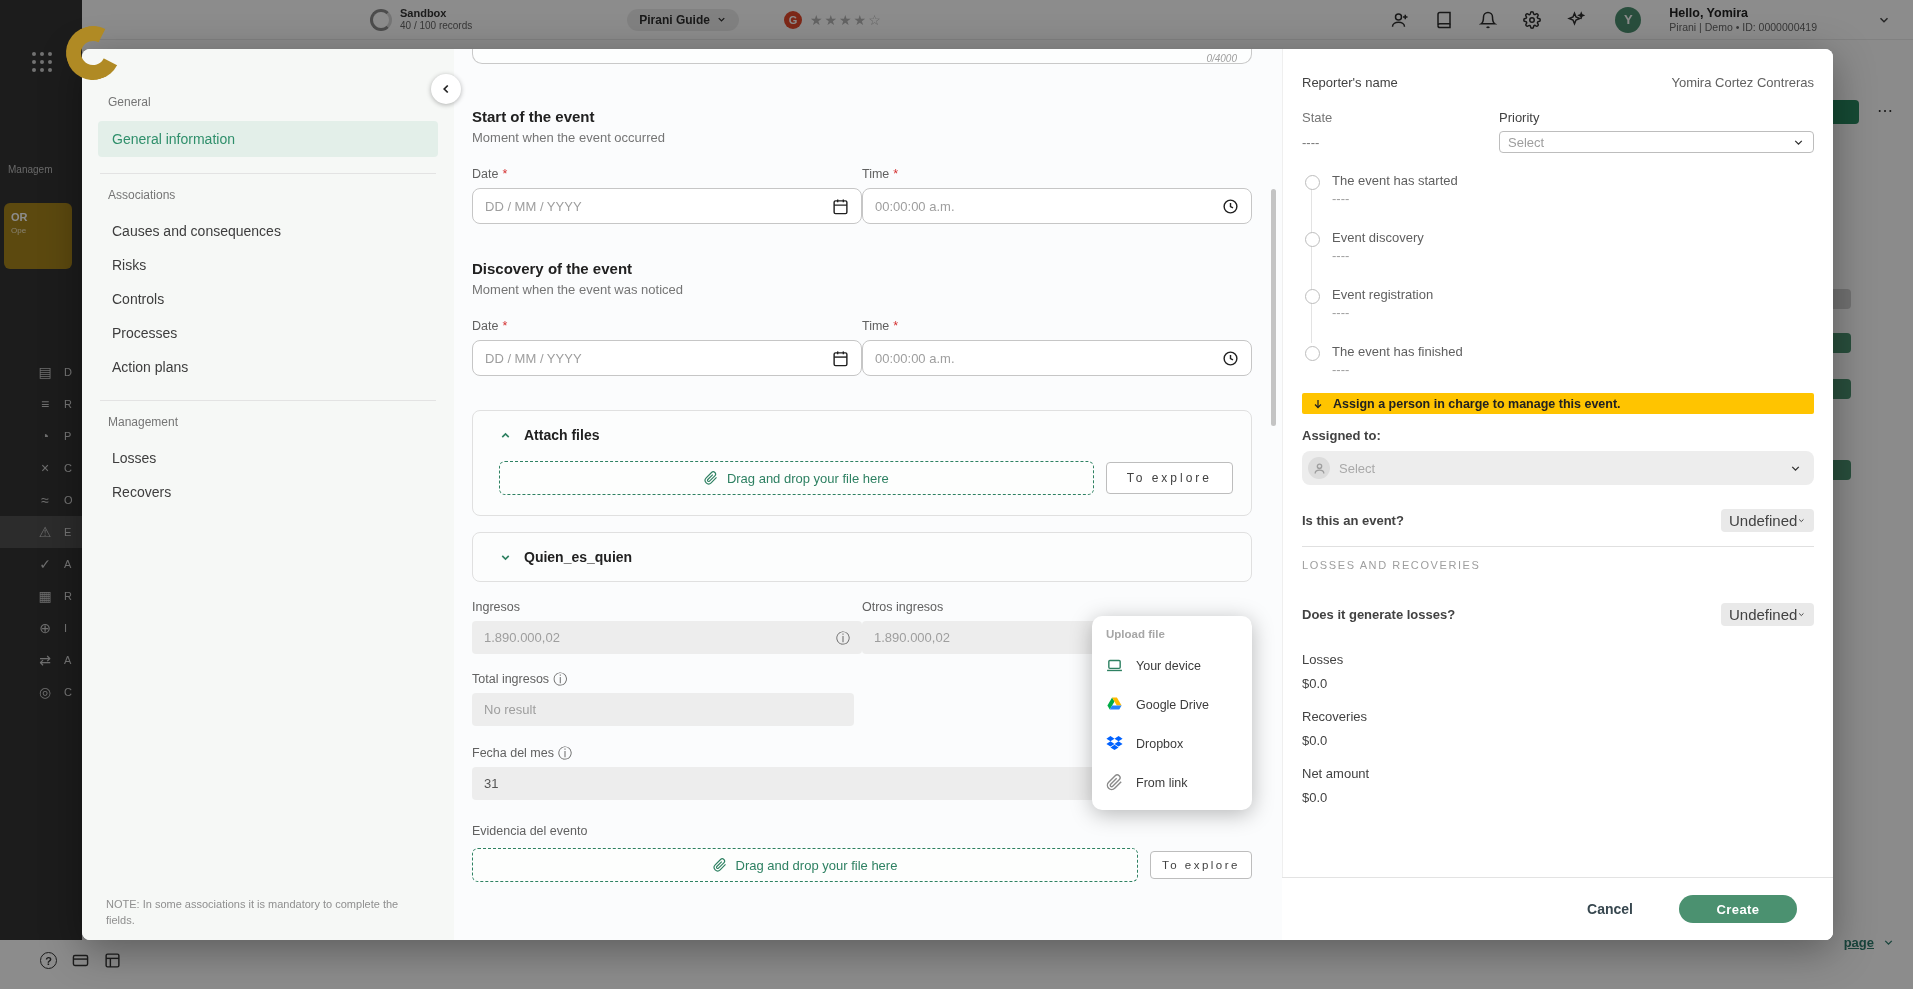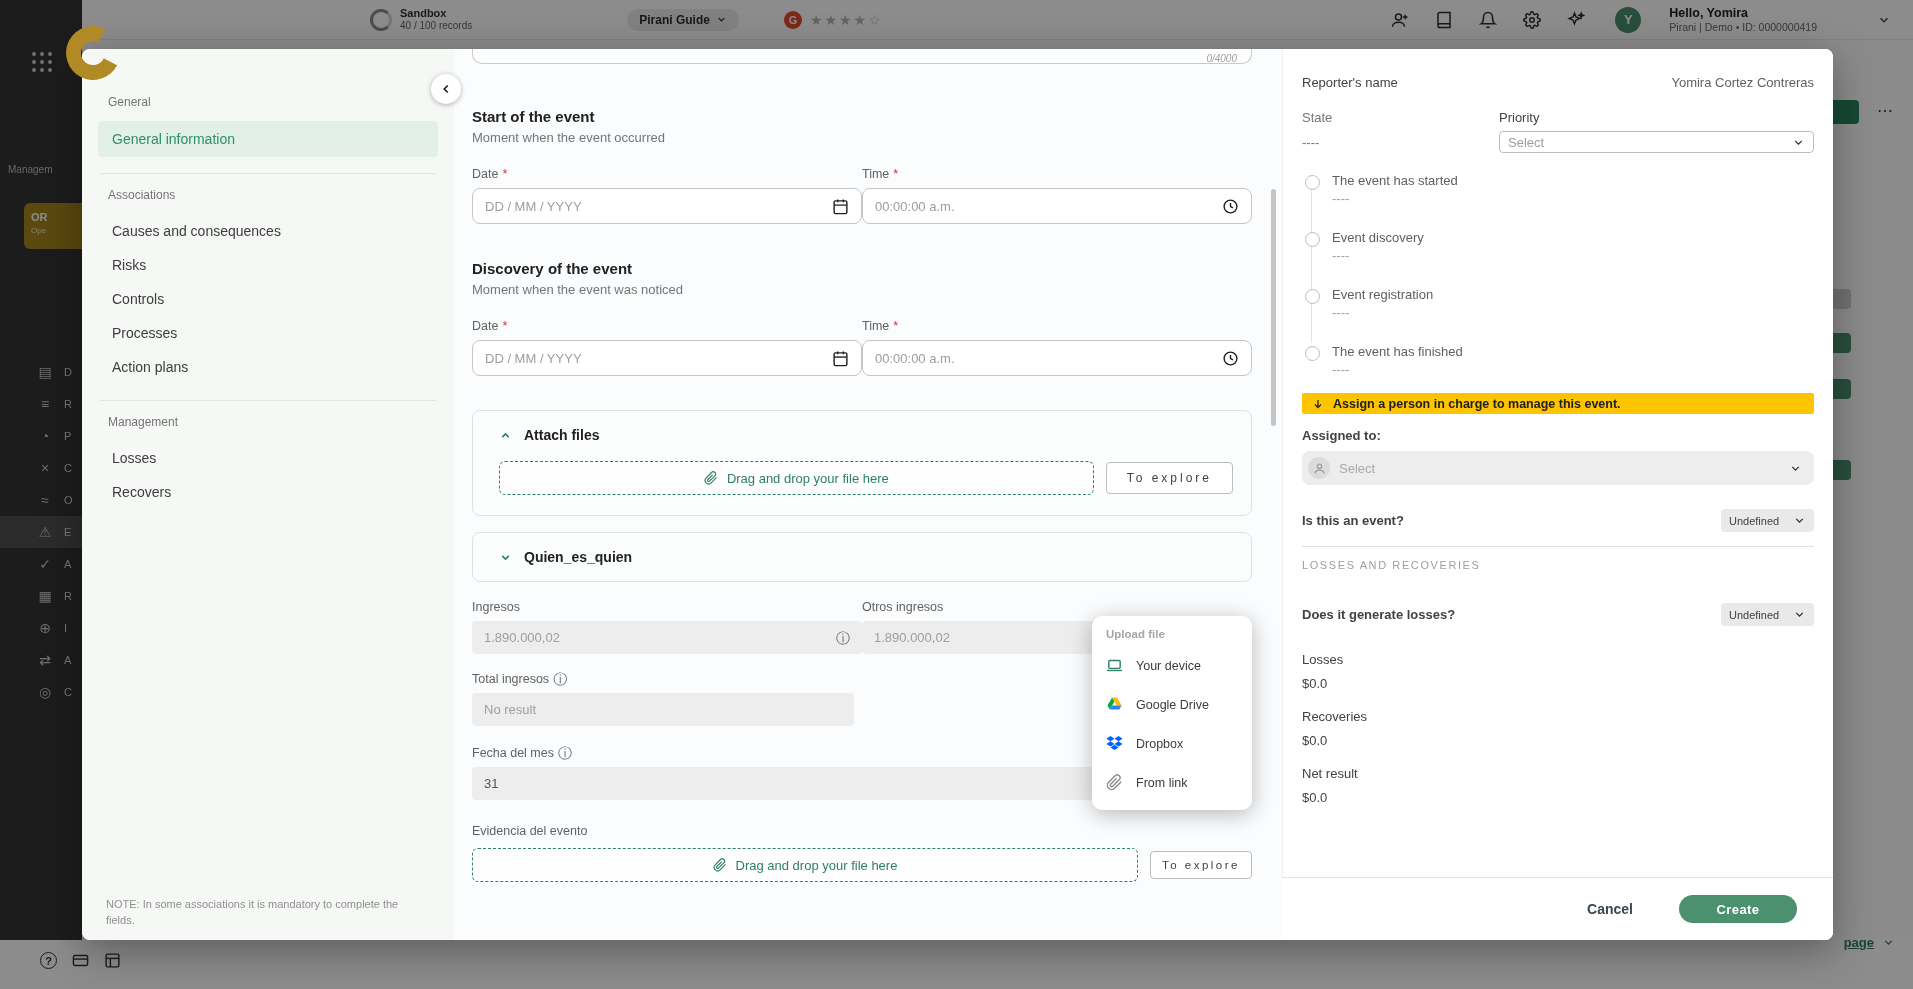--- a/index.html
+++ b/index.html
@@ -21,21 +21,21 @@
   .avatar { width:26px; height:26px; border-radius:50%; background:#4c8f6f; color:#fff; font-size:13px; font-weight:700; display:flex; align-items:center; justify-content:center; margin-left:4px; }
   .hello { margin-left:8px; line-height:1.2; }
   .hello .h1 { font-size:12.5px; font-weight:700; color:#222; }
   .hello .h2 { font-size:10.5px; color:#666; }
   .tb-chev { margin:0 22px 0 60px; color:#444; width:14px; height:14px; }
 
   #bg-sidebar { position:absolute; left:0; top:0; width:82px; height:940px; background:#343434; z-index:1; overflow:hidden; }
   .apps-grid { position:absolute; left:32px; top:52px; display:grid; grid-template-columns:repeat(3,4px); grid-gap:4px; }
   .apps-grid i { width:4px; height:4px; border-radius:50%; background:#cfcfcf; }
   .manage-lbl { position:absolute; left:8px; top:164px; font-size:10px; color:#bdbdbd; white-space:nowrap; }
-  .module-card { position:absolute; left:24px; top:203px; width:68px; height:46px; background:#a8861c; border-radius:6px; padding:8px 7px; }
+  .module-card { position:absolute; left:4px; top:203px; width:68px; height:66px; background:#a8861c; border-radius:6px; padding:8px 7px; }
   .module-card .l1 { font-size:11px; font-weight:700; color:#fff; }
   .module-card .l2 { font-size:8px; color:#f1e6c4; margin-top:3px; }
   .side-rows { position:absolute; left:0; top:356px; width:82px; }
   .side-row { height:32px; display:flex; align-items:center; }
   .side-row .g { width:18px; text-align:center; margin-left:36px; font-size:14px; color:#c9c9c9; }
   .side-row .l { margin-left:10px; font-size:11px; color:#d8d8d8; }
   .side-row.hl { background:rgba(255,255,255,.14); }
 
   #bg-bottom { position:absolute; left:0; bottom:0; width:100%; height:49px; background:#ffffff; z-index:1; }
   .help-ic { position:absolute; top:12px; width:17px; height:17px; color:#333; }
@@ -107,21 +107,21 @@
   .tl-dot { position:absolute; left:1px; top:2px; width:15px; height:15px; border:1.5px solid #bdbdbd; border-radius:50%; background:#fff; }
   .tl-lab { font-size:13px; color:#5f5f5f; }
   .tl-val { font-size:13px; color:#9e9e9e; margin-top:3px; }
   .banner { height:21px; background:#ffc400; border-radius:2px; display:flex; align-items:center; gap:9px; padding:0 10px; font-size:12.5px; font-weight:600; color:#212121; }
   .banner svg { width:12px; height:12px; color:#212121; }
   .asel { margin-top:8px; height:34px; background:#ededed; border-radius:8px; display:flex; align-items:center; padding:0 12px 0 6px; }
   .asel .pcirc { width:22px; height:22px; border-radius:50%; background:#dcdcdc; display:flex; align-items:center; justify-content:center; color:#9e9e9e; }
   .asel .pcirc svg { width:13px; height:13px; color:#9e9e9e; }
   .asel .ph { font-size:13px; color:#a9a9a9; margin-left:9px; }
   .asel > svg { margin-left:auto; }
-  .gsel { height:23px; width:93px; background:#e9e9e9; border-radius:4px; display:flex; align-items:center; justify-content:space-between; padding:0 8px; font-size:11px; color:#424242; }
+  .gsel { height:23px; width:93px; background:#e9e9e9; border-radius:4px; display:flex; align-items:center; justify-content:space-between; padding:0 8px; font-size:15px; color:#424242; }
   .sum-div { border-top:1px solid #e0e0e0; margin-top:14px; }
   .sum-cap { font-size:11px; letter-spacing:1.6px; color:#9e9e9e; margin-top:12px; }
   .amount-lab { font-size:13px; color:#424242; }
   .amount-val { font-size:13px; color:#424242; margin-top:9px; }
   #mfooter { position:absolute; left:1200px; right:0; bottom:0; height:63px; border-top:1px solid #e3e3e3; background:#fff; display:flex; align-items:center; justify-content:flex-end; gap:46px; padding-right:36px; }
   .cancel-btn { font-size:14px; font-weight:600; color:#37474f; cursor:pointer; }
   .create-btn { width:118px; height:28px; border-radius:15px; background:#4b9170; color:#fff; font-size:13px; font-weight:700; display:flex; align-items:center; justify-content:center; letter-spacing:.4px; cursor:pointer; }
 
   
   #upload-menu { position:absolute; left:1092px; top:616px; width:160px; background:#fff; border-radius:10px; box-shadow:0 4px 22px rgba(0,0,0,.28); z-index:55; padding:12px 0 8px 0; }
@@ -551,21 +551,21 @@
 
     <div style="margin-top:26px;">
       <div class="amount-lab">Losses</div>
       <div class="amount-val">$0.0</div>
     </div>
     <div style="margin-top:18px;">
       <div class="amount-lab">Recoveries</div>
       <div class="amount-val">$0.0</div>
     </div>
     <div style="margin-top:18px;">
-      <div class="amount-lab">Net result</div>
+      <div class="amount-lab">Net amount</div>
       <div class="amount-val">$0.0</div>
     </div>
   </aside>
 
   <div id="mfooter">
     <span class="cancel-btn">Cancel</span>
     <span class="create-btn">Create</span>
   </div>
 </div>
 

